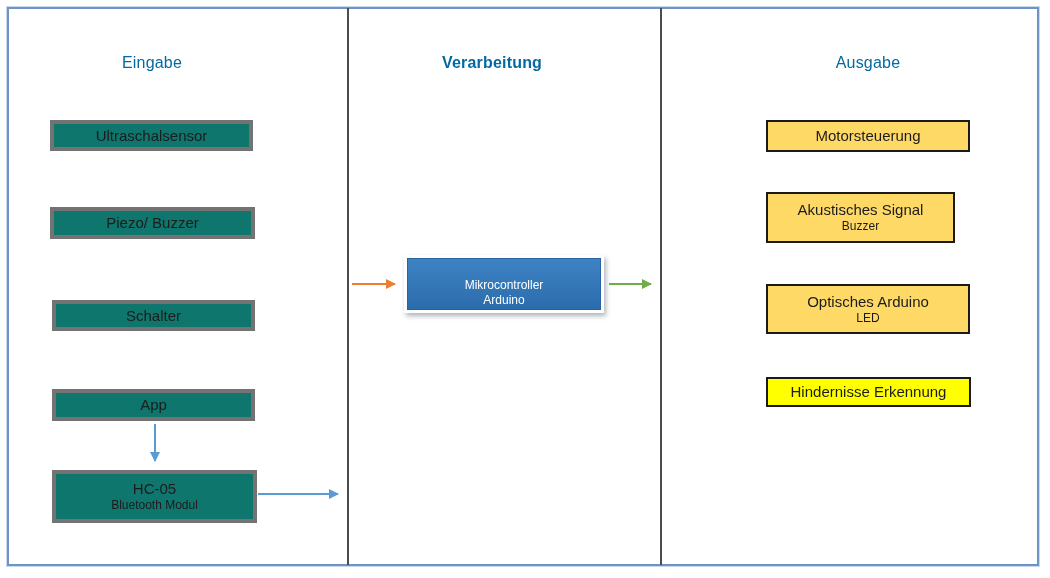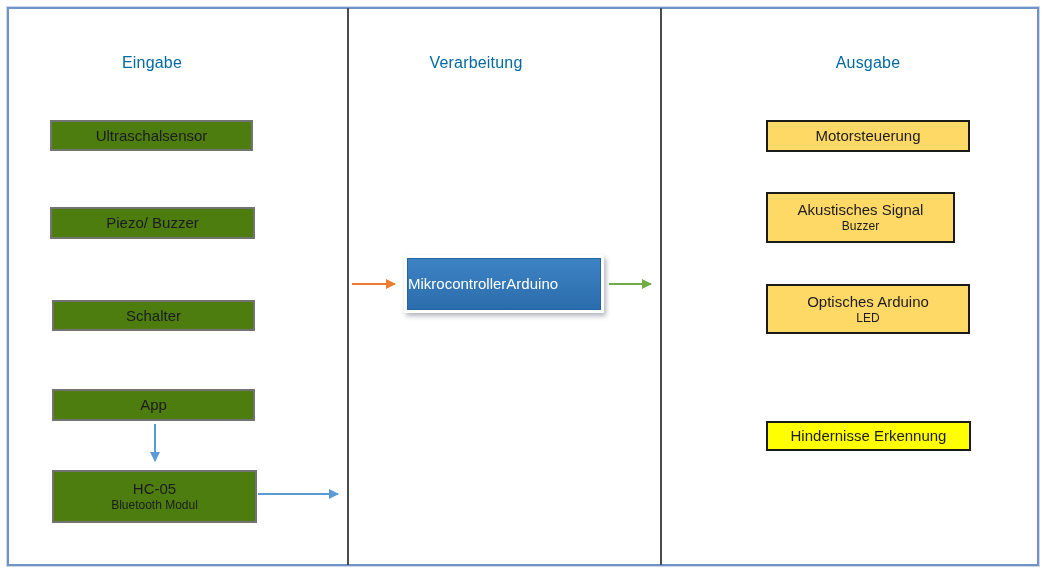--- a/index.html
+++ b/index.html
@@ -14,55 +14,55 @@
   }
   .divider { position:absolute; top:8px; height:557px; width:2px; background:#4c4c4c; }
   .d1 { left:347px; }
   .d2 { left:660px; }
 
   .col-header {
     position:absolute; top:54px; width:200px; text-align:center;
     font-size:16px; color:#0369a1; letter-spacing:0.2px;
   }
   #hdr-eingabe      { left:52px;  }
-  #hdr-verarbeitung { left:376px; }
+  #hdr-verarbeitung { left:392px;font-weight:bold; }
   #hdr-ausgabe      { left:768px; }
 
   .box {
     position:absolute; box-sizing:border-box;
     display:flex; flex-direction:column; align-items:center; justify-content:center;
     text-align:center; font-size:15px; color:#1c1c1c; line-height:1.2;
   }
   .box .sub { font-size:12px; line-height:1.15; margin-top:1px; }
-  .green  { background:#4d7c0f; border:2px solid #737373; }
+  .green  { background:#0f766e; border:4px solid #737373; }
   .orange { background:#ffd966; border:2px solid #1a1a1a;justify-content:center; }
   .yellow { background:#ffff00; border:2px solid #1a1a1a; }
 
   #box-ultrasonic { left:50px; top:120px; width:203px; height:31px; }
   #box-piezo      { left:50px; top:207px; width:205px; height:32px; }
   #box-switch     { left:52px; top:300px; width:203px; height:31px; }
   #box-app        { left:52px; top:389px; width:203px; height:32px; }
   #box-hc05       { left:52px; top:470px; width:205px; height:53px; }
 
   #box-motor      { left:766px; top:120px; width:204px; height:32px; }
   #box-acoustic   { left:766px; top:192px; width:189px; height:51px; }
   #box-optical    { left:766px; top:284px; width:204px; height:50px; }
-  #box-obstacle   { left:766px; top:377px; width:205px; height:30px;margin-top:44px; }
+  #box-obstacle   { left:766px; top:377px; width:205px; height:30px; }
 
   #controller-outer {
     position:absolute; left:404px; top:255px; width:200px; height:58px;
     background:#ffffff; padding:3px; box-sizing:border-box; border-radius:1px;
     box-shadow:2px 3px 5px rgba(110,120,135,0.55);
   }
   #controller-inner {
     width:100%; height:100%; box-sizing:border-box;
     background:linear-gradient(#3d83c4, #2b6cab);
     border:1px solid #2763a2;
-    display:flex; flex-direction:row; align-items:center; justify-content:flex-start;
-    color:#ffffff; font-size:15px; line-height:1.3; text-align:center;
+    display:flex; flex-direction:column; align-items:center; justify-content:flex-end;
+    color:#ffffff; font-size:12px; line-height:1.3; text-align:center;
   }
   .arrows { position:absolute; left:0; top:0; pointer-events:none; }
 </style>
 </head>
 <body>
 
 <div class="canvas">
 
   <div class="frame"></div>
   <div class="divider d1"></div>

